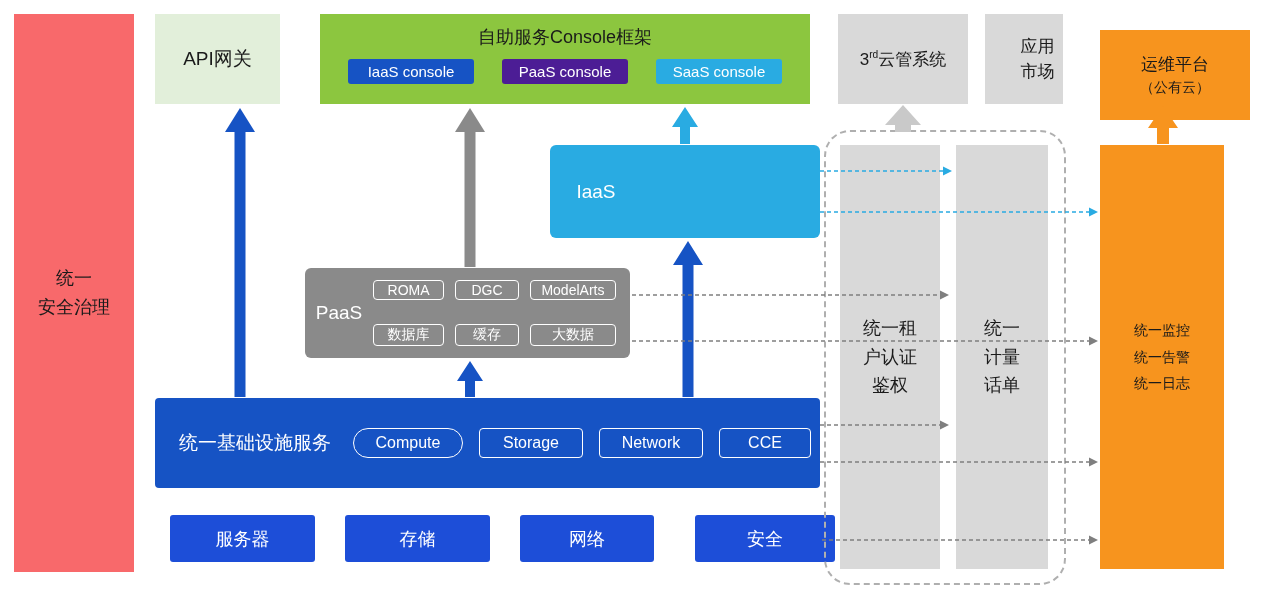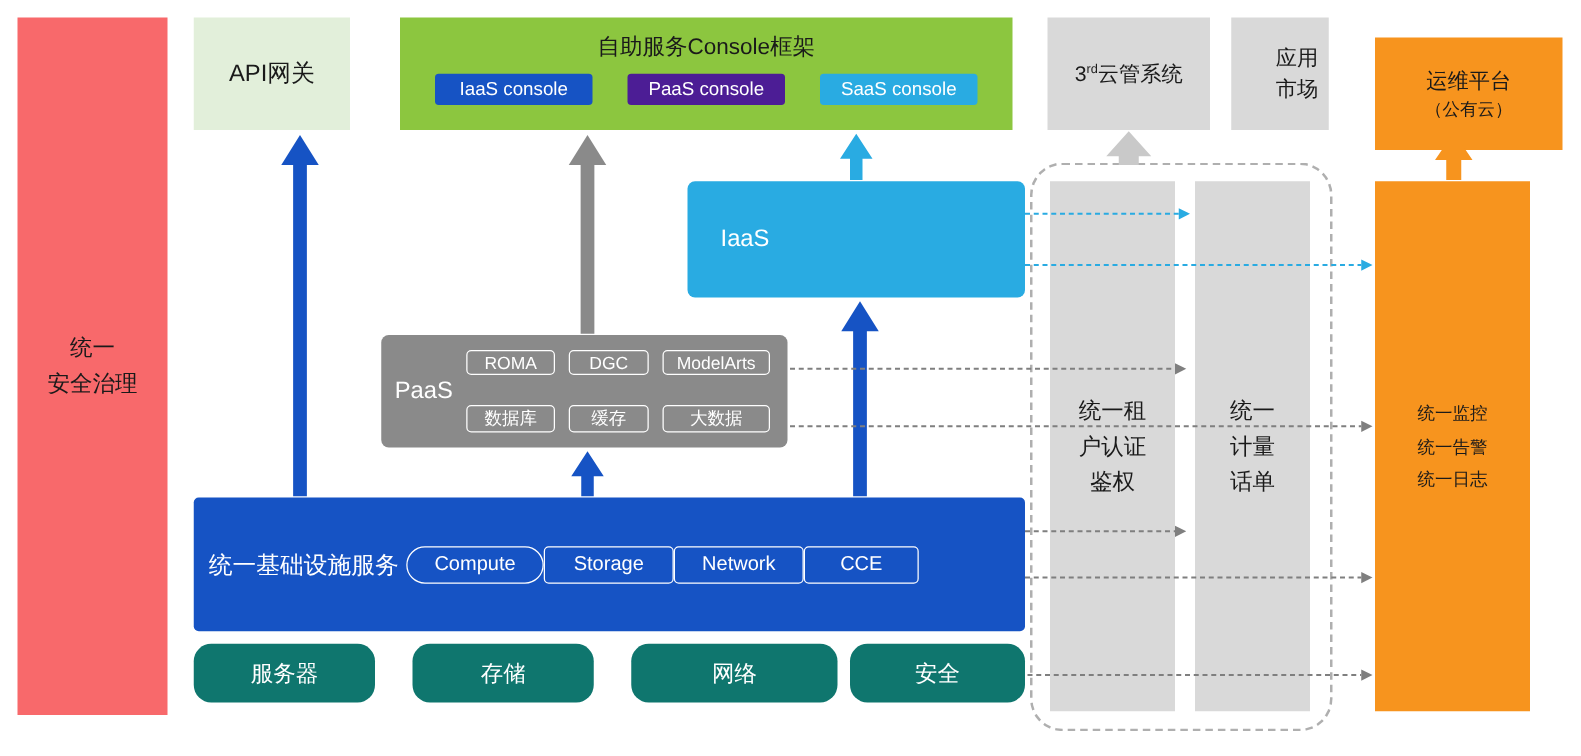--- a/index.html
+++ b/index.html
@@ -31,27 +31,27 @@
   .saas-label { position:absolute; left:0; top:0; width:92px; height:100%; display:flex; align-items:center; justify-content:center; color:#fff; font-size:19px; }
   .saas-grid { position:absolute; left:92px; top:13px; right:18px; bottom:13px; display:grid; grid-template-columns:1fr 1fr; gap:9px 13px; }
 
   .chip { border:1.5px solid #ffffff; border-radius:4px; color:#ffffff; display:flex; align-items:center; justify-content:center; font-size:15px; background:transparent; }
 
   .paas-box { left:305px; top:268px; width:325px; height:90px; background:#8A8A8A; border-radius:6px; display:block; }
   .paas-label { position:absolute; left:0; top:0; width:68px; height:100%; display:flex; align-items:center; justify-content:center; color:#fff; font-size:19px; }
   .paas-grid { position:absolute; left:68px; top:12px; right:14px; bottom:12px; display:grid; grid-template-columns:0.95fr 0.85fr 1.15fr; gap:24px 11px; }
   .paas-grid .chip { font-size:14px; }
 
-  .iaas-box { left:155px; top:398px; width:665px; height:107px; background:#1653C4; border-radius:4px; display:flex; align-items:center; justify-content:flex-start; padding-left:12px; }
+  .iaas-box { left:155px; top:398px; width:665px; height:90px; background:#1653C4; border-radius:4px; display:flex; align-items:center; justify-content:flex-start; padding-left:24px; gap:16px; }
   .iaas-label { color:#fff; font-size:19px; margin-right:6px; }
   .iaas-box .chip { height:30px; font-size:16px; }
   .chip-compute { width:110px;border-radius:15px; } .chip-storage { width:104px; } .chip-network { width:104px; } .chip-cce { width:92px; }
 
-  .hw { top:515px; height:47px; background:#0f766e; color:#fff; font-size:18px; border-radius:14px; }
-  .hw1 { left:155px; width:145px; } .hw2 { left:330px; width:145px; } .hw3 { left:505px; width:165px; } .hw4 { left:680px; width:140px; }
+  .hw { top:515px; height:47px; background:#1d4ed8; color:#fff; font-size:18px; border-radius:3px;margin-left:15px; }
+  .hw1 { left:155px; width:145px; } .hw2 { left:330px; width:145px; } .hw3 { left:505px; width:134px; } .hw4 { left:680px; width:140px; }
 
   .dashed-container { left:824px; top:130px; width:242px; height:455px; border:2px dashed #AFAFAF; border-radius:26px; background:transparent; }
   .auth-bar { left:840px; top:145px; width:100px; height:424px; background:#D9D9D9; font-size:18px; line-height:1.6; }
   .metering-bar { left:956px; top:145px; width:92px; height:424px; background:#D9D9D9; font-size:18px; line-height:1.6; }
   .monitor-bar { left:1100px; top:145px; width:124px; height:424px; background:#F7941E; font-size:14px; line-height:1.9; }
 
   .overlay { position:absolute; left:0; top:0; z-index:10; pointer-events:none; }
   .dash { stroke-dasharray:4 3; stroke-width:1.6; fill:none; }
   .dash.gray { stroke:#7F7F7F; }
   .dash.lb { stroke:#29ABE2; }

